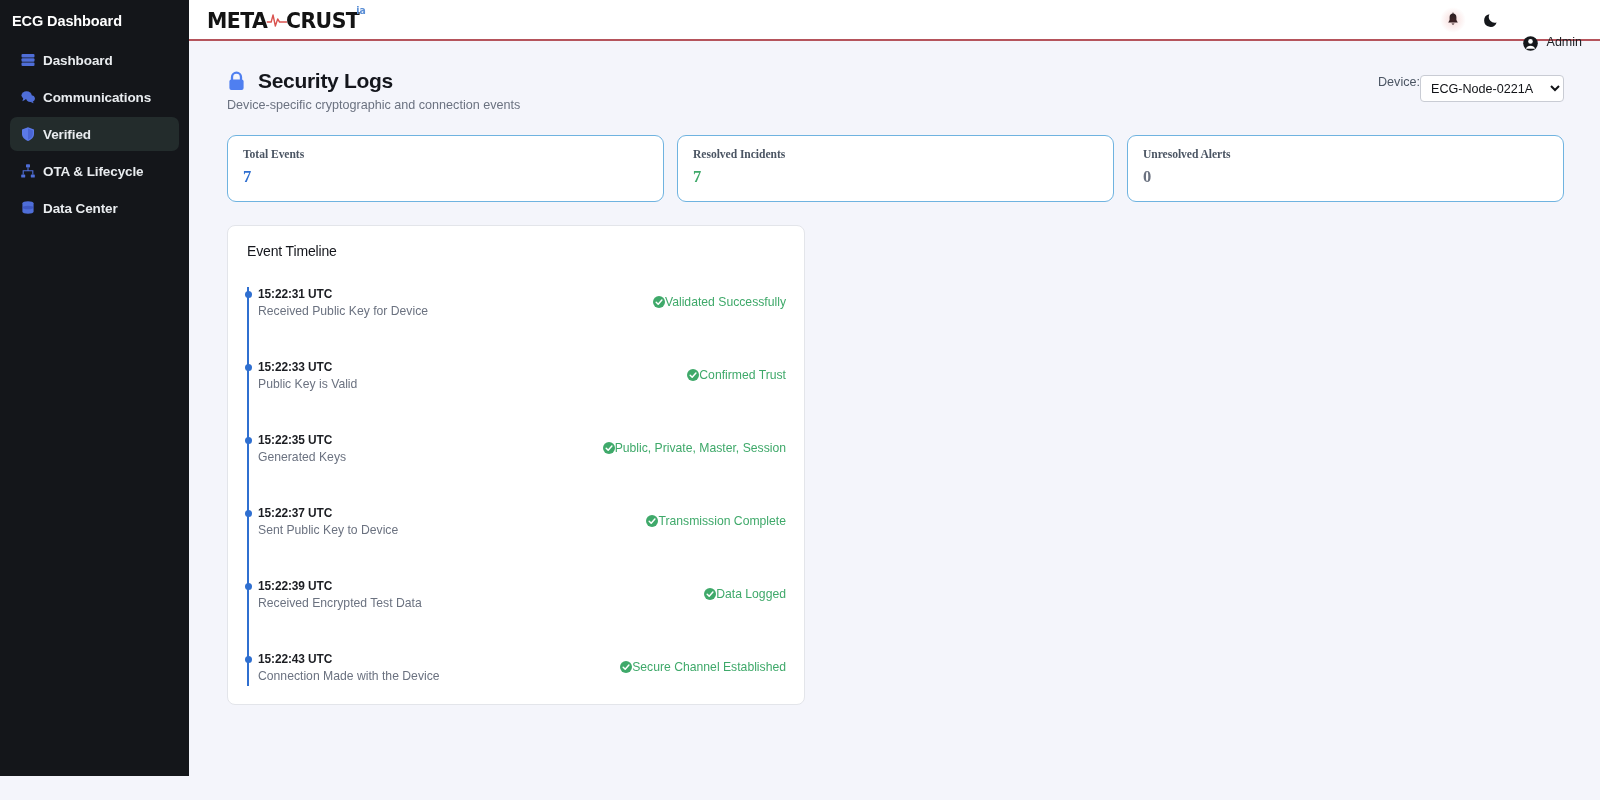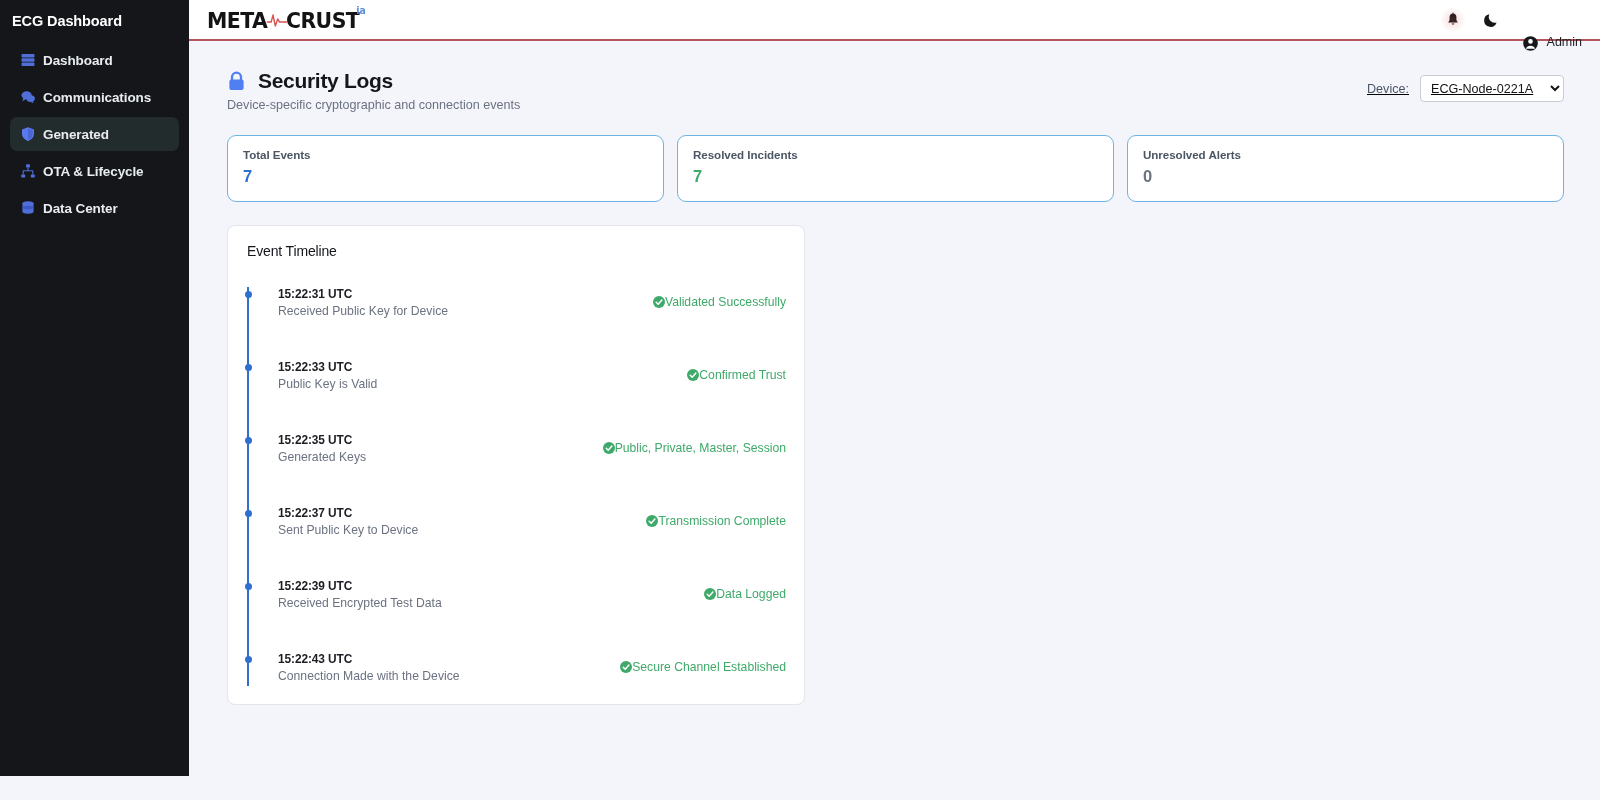--- a/index.html
+++ b/index.html
@@ -86,39 +86,40 @@
   .content { flex: 1; padding: 28px 36px 0 38px; overflow: hidden; }
 
   .page-head { display: flex; align-items: flex-start; }
   .title-row { display: flex; align-items: center; gap: 12px; }
   .lock-icon { width: 19px; height: 21px; display: block; }
   .page-title {
     font-size: 21px; font-weight: bold; color: #14161c; letter-spacing: -0.3px;
   }
   .page-sub { font-size: 12.6px; color: #6b7280; margin-top: 5px; margin-left: 0; }
 
-  .device-select-wrap { margin-left: auto; display: flex; align-items: center; gap: 11px; padding-top: 6px; text-decoration: underline; }
+  .device-select-wrap { margin-left: auto; display: flex; padding-top: 6px; }
   .device-label { font-size: 12.6px; color: #4b5563; }
   .device-select {
     width: 144px; height: 27px;
     border: 1px solid #c9ccd4; border-radius: 4px;
     background: #ffffff; color: #111317;
     font-size: 12.6px; font-family: "Liberation Sans", sans-serif;
     padding: 0 6px;
   }
 
   
   .stats { display: flex; gap: 13px; margin-top: 23px; }
   .stat-card {
     flex: 1;
     background: #ffffff;
     border: 1px solid #6fb3e0;
     border-radius: 9px;
     height: 67px;
     padding: 12px 15px 0 15px;
+    font-family: Liberation Serif, serif;
   }
   .stat-label { font-size: 11.6px; color: #4b5563; font-weight: bold; letter-spacing: -0.05px; }
   .stat-value { font-size: 16.5px; font-weight: bold; margin-top: 6px; letter-spacing: -0.2px; }
 
   
   .timeline-card {
     margin-top: 23px;
     width: 578px;
     background: #ffffff;
     border: 1px solid #e3e5ea;
@@ -127,21 +128,21 @@
   }
   .timeline-title { font-size: 14px; font-weight: normal; color: #14161c; letter-spacing: -0.15px; }
   .timeline-list {
     margin-top: 15px;
     border-left: 2px solid #2f6fd0;
     padding-left: 0;
   }
   .tl-item {
     position: relative;
     display: flex; align-items: flex-start;
-    padding: 0 0 14px 29px;
+    padding: 0 0 14px 9px;
     min-height: 34px;
     margin-top: 28px;
   }
   .tl-item:last-child { padding-bottom: 0; }
   .tl-dot {
     position: absolute; left: -4px; top: 4px;
     width: 7px; height: 7px; border-radius: 50%;
     background: #2f6fd0;
   }
   .tl-left { display: flex; flex-direction: column; }
@@ -188,21 +189,21 @@
         <span>Communications</span>
       </div>
 
       <div class="nav-item active">
         <span class="nav-icon">
           <svg width="16" height="16" viewBox="0 0 16 16">
               <path d="M8 1.2 L14 3.5 V8.1 C14 11.4 11.4 13.9 8 15 C4.6 13.9 2 11.4 2 8.1 V3.5 Z" fill="#5b79e8"></path>
               <path d="M8 2.6 L12.8 4.4 V8.1 C12.8 10.7 10.8 12.8 8 13.7 Z" fill="#4a65d4"></path>
             </svg>
         </span>
-        <span>Generated</span>
+        <span>Verified</span>
       </div>
 
       <div class="nav-item">
         <span class="nav-icon">
           <svg width="16" height="16" viewBox="0 0 16 16">
               <rect x="6" y="1.3" width="4" height="3.2" rx="0.7" fill="#4f6ed8"></rect>
               <rect x="1.2" y="11.4" width="4" height="3.2" rx="0.7" fill="#4f6ed8"></rect>
               <rect x="10.8" y="11.4" width="4" height="3.2" rx="0.7" fill="#4f6ed8"></rect>
               <path d="M8 4.5 V7.8 M3.2 11.4 V7.8 H12.8 V11.4" stroke="#4f6ed8" stroke-width="1.1" fill="none"></path>
             </svg>

